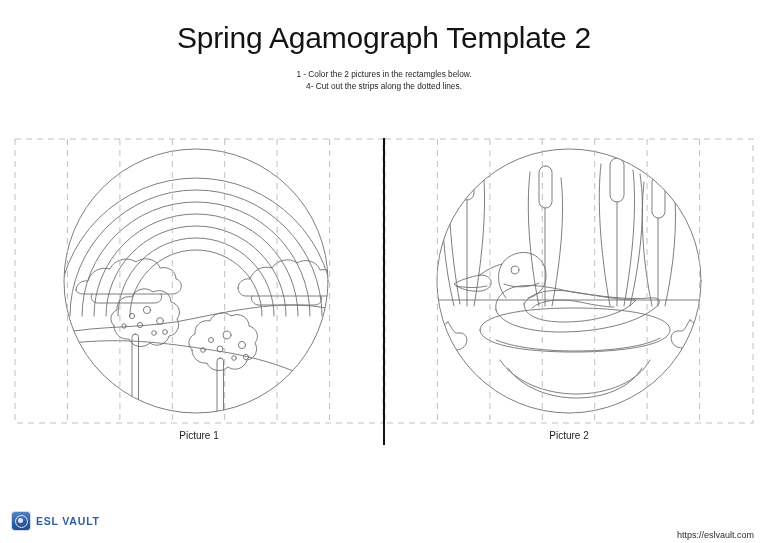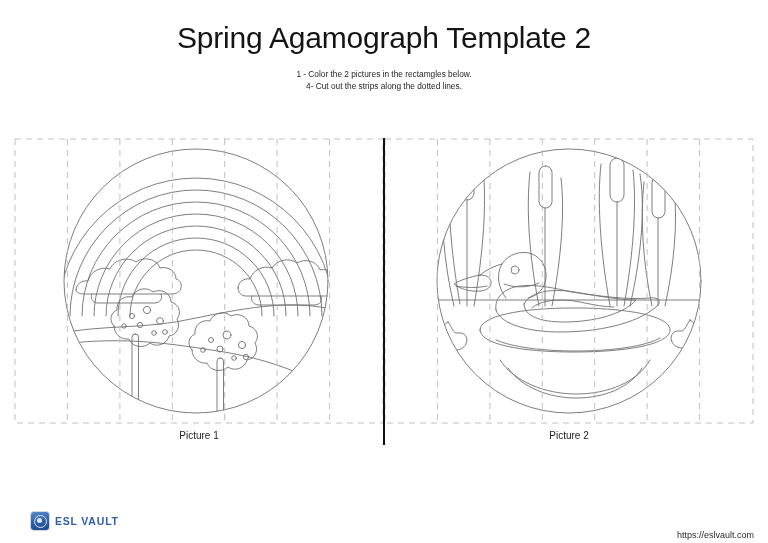--- a/index.html
+++ b/index.html
@@ -90,21 +90,20 @@
   }
 
   
   .footer-logo {
     position: absolute;
     left: 12px;
     top: 512px;
     display: flex;
     align-items: center;
     gap: 6px;
-    margin-left: 19px;
   }
   .logo-badge {
     width: 18px;
     height: 18px;
     border-radius: 3px;
     background: linear-gradient(170deg, #5b86c9 0%, #2b5ea8 55%, #1c4a8c 100%);
     display: flex;
     align-items: center;
     justify-content: center;
     box-shadow: 0 0 0 1px #cfd9e8;

